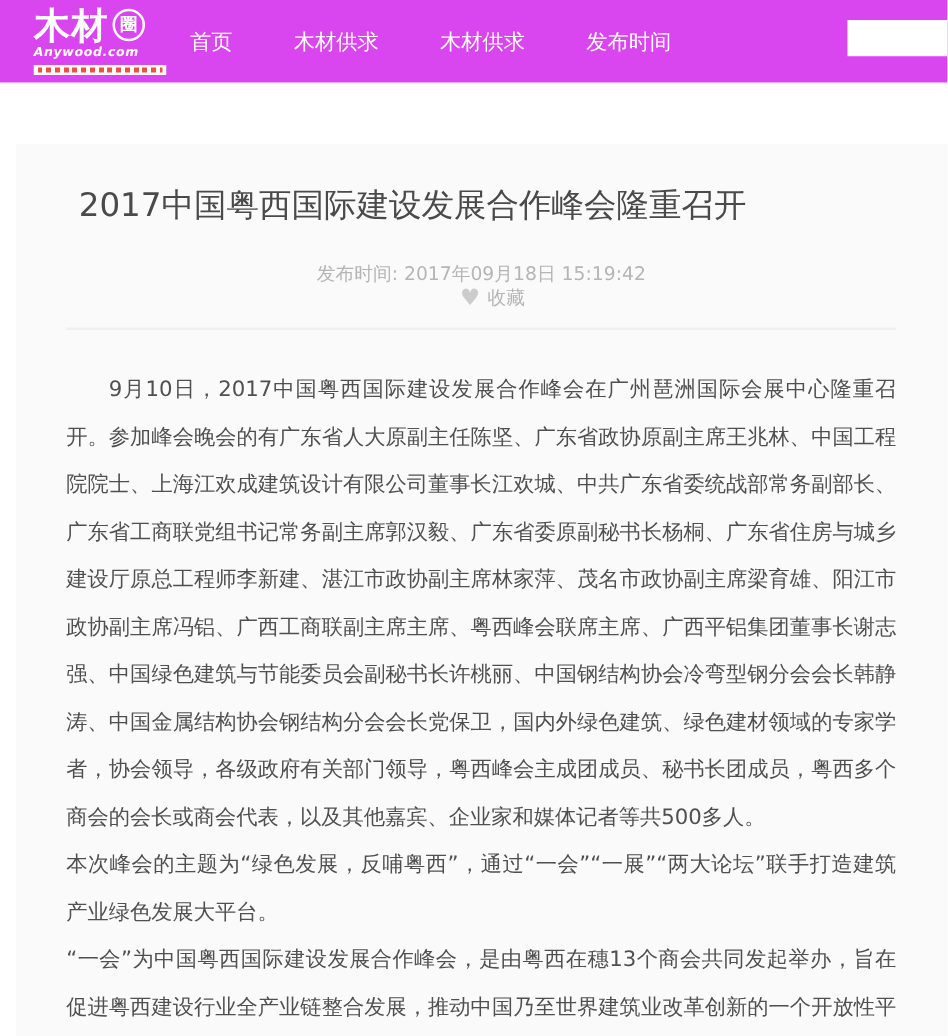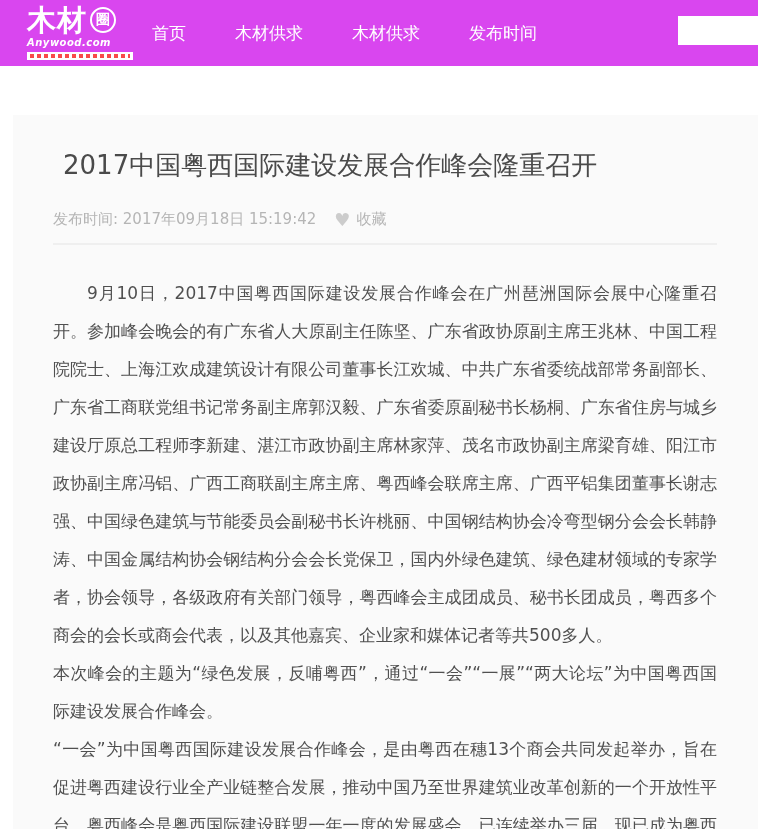--- a/index.html
+++ b/index.html
@@ -20,21 +20,21 @@
   .logo-strip-inner{height:4px;width:100%;
     background:repeating-linear-gradient(90deg,#f94a4a 0 4px,#ffffff 4px 7px);}
   .nav{position:absolute;left:152px;top:0;height:66px;display:flex;align-items:center;gap:49px;}
   .nav-item{color:#ffffff;font-size:17px;cursor:pointer;white-space:nowrap;}
   .search-box{position:absolute;right:0;top:16px;width:80px;height:29px;background:#ffffff;
     border:none;outline:none;padding:0 8px;box-sizing:border-box;font-size:14px;color:#555;}
   
   .card{margin:49px 0 0 13px;height:714px;background:#fafafa;
     padding:30px 41px 5px 40px;box-sizing:border-box;}
   .title{color:#4a4a4a;font-size:26px;line-height:40px;font-weight:normal;margin:0 0 0 10px;}
-  .meta{margin-top:25px;display:flex;align-items:center;color:#b5b5b5;font-size:15px;}
+  .meta{margin-top:25px;display:flex;align-items:center;color:#b5b5b5;font-size:15px;flex-direction:column;}
   .fav{display:flex;align-items:center;gap:6px;margin-left:18px;cursor:pointer;color:#b5b5b5;}
   .heart{color:#cccccc;font-size:18px;line-height:18px;}
   .divider{border-bottom:2px solid #efefef;margin-top:14px;}
   .body-text{margin-top:29px;color:#505050;font-size:17px;line-height:38px;text-align:justify;}
   .body-text p{margin:0;}
   .p-indent{text-indent:2em;}
 </style>
 </head>
 <body>
 
@@ -65,17 +65,17 @@
   <div class="meta">
     <span>发布时间: 2017年09月18日 15:19:42</span>
     <span class="fav">
       <span class="heart">♥</span>
       <span>收藏</span>
     </span>
   </div>
   <div class="divider"></div>
   <div class="body-text">
     <p class="p-indent">9月10日，2017中国粤西国际建设发展合作峰会在广州琶洲国际会展中心隆重召开。参加峰会晚会的有广东省人大原副主任陈坚、广东省政协原副主席王兆林、中国工程院院士、上海江欢成建筑设计有限公司董事长江欢城、中共广东省委统战部常务副部长、广东省工商联党组书记常务副主席郭汉毅、广东省委原副秘书长杨桐、广东省住房与城乡建设厅原总工程师李新建、湛江市政协副主席林家萍、茂名市政协副主席梁育雄、阳江市政协副主席冯铝、广西工商联副主席主席、粤西峰会联席主席、广西平铝集团董事长谢志强、中国绿色建筑与节能委员会副秘书长许桃丽、中国钢结构协会冷弯型钢分会会长韩静涛、中国金属结构协会钢结构分会会长党保卫，国内外绿色建筑、绿色建材领域的专家学者，协会领导，各级政府有关部门领导，粤西峰会主成团成员、秘书长团成员，粤西多个商会的会长或商会代表，以及其他嘉宾、企业家和媒体记者等共500多人。</p>
-    <p>本次峰会的主题为“绿色发展，反哺粤西”，通过“一会”“一展”“两大论坛”为中国粤西国际建设发展合作峰会。</p>
+    <p>本次峰会的主题为“绿色发展，反哺粤西”，通过“一会”“一展”“两大论坛”联手打造建筑产业绿色发展大平台。</p>
     <p>“一会”为中国粤西国际建设发展合作峰会，是由粤西在穗13个商会共同发起举办，旨在促进粤西建设行业全产业链整合发展，推动中国乃至世界建筑业改革创新的一个开放性平台。粤西峰会是粤西国际建设联盟一年一度的发展盛会，已连续举办三届，现已成为粤西建筑业的重要宣传品牌。</p>
 
   </div>
 </div>
 
 </body></html>

